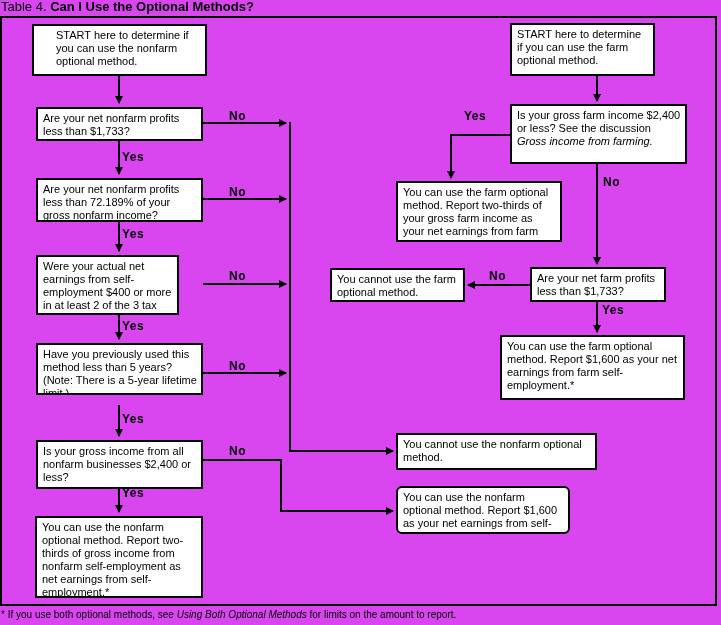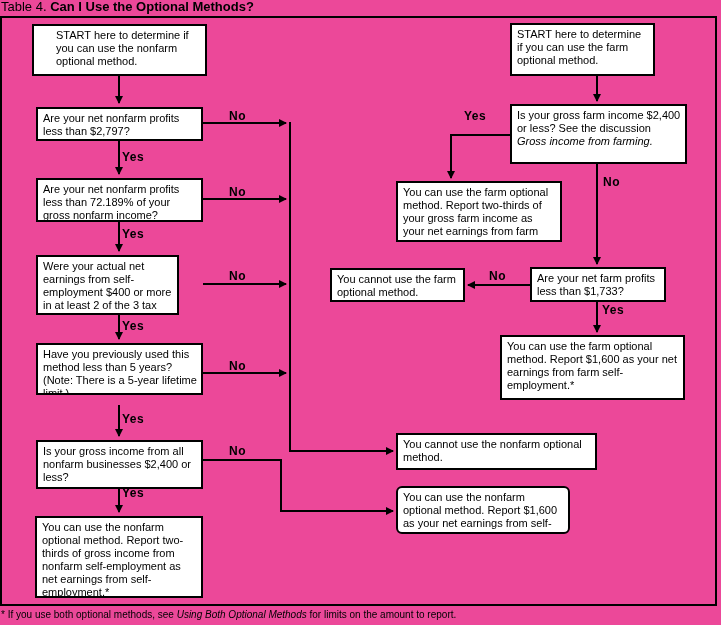--- a/index.html
+++ b/index.html
@@ -1,16 +1,16 @@
 <!DOCTYPE html>
 <html><head>
 <meta charset="utf-8">
 <style>
   html,body{margin:0;padding:0;background:#fff;}
-  #page{position:relative;width:721px;height:625px;background:#ec4899;
+  #page{position:relative;width:721px;height:625px;background:#d946ef;
         font-family:"Liberation Sans",sans-serif;color:#000;overflow:hidden;}
   #title{position:absolute;left:1px;top:-1px;font-size:13px;white-space:nowrap;}
   #title .t-main{font-weight:bold;}
   #outer{position:absolute;left:0px;top:16px;width:717px;height:590px;
          border:2px solid #000;box-sizing:border-box;}
   .box{position:absolute;border:2px solid #000;box-sizing:border-box;
        background:#fff;font-size:11px;line-height:13px;padding:3px 4px 2px 5px;
        overflow:hidden;}
   .lbl{position:absolute;font-size:12px;font-weight:bold;letter-spacing:0.5px;
        line-height:12px;white-space:nowrap;}
@@ -51,21 +51,21 @@
     <path class="w" d="M203,460 H281 V511 H393" marker-end="url(#arr)"></path>
 
     <path class="w" d="M597,76 V101" marker-end="url(#arr)"></path>
     <path class="w" d="M510,135 H451 V178" marker-end="url(#arr)"></path>
     <path class="w" d="M597,164 V264" marker-end="url(#arr)"></path>
     <path class="w" d="M530,285 H468" marker-end="url(#arr)"></path>
     <path class="w" d="M597,302 V332" marker-end="url(#arr)"></path>
   </svg>
 
   <div class="box" style="left:32px;top:24px;width:175px;height:52px;padding-left:22px;">START here to determine if you can use the nonfarm optional method.</div>
-  <div class="box" style="left:36px;top:107px;width:167px;height:34px;">Are your net nonfarm profits less than $2,797?</div>
+  <div class="box" style="left:36px;top:107px;width:167px;height:34px;">Are your net nonfarm profits less than $1,733?</div>
   <div class="box" style="left:36px;top:178px;width:167px;height:44px;">Are your net nonfarm profits less than 72.189% of your gross nonfarm income?</div>
   <div class="box" style="left:36px;top:255px;width:143px;height:60px;">Were your actual net earnings from self-employment $400 or more in at least 2 of the 3 tax years before 2000?</div>
   <div class="box" style="left:36px;top:343px;width:167px;height:52px;">Have you previously used this method less than 5 years? (Note: There is a 5-year lifetime limit.)</div>
   <div class="box" style="left:36px;top:440px;width:167px;height:49px;">Is your gross income from all nonfarm businesses $2,400 or less?</div>
   <div class="box" style="left:35px;top:516px;width:168px;height:82px;">You can use the nonfarm optional method. Report two-thirds of gross income from nonfarm self-employment as net earnings from self-employment.*</div>
 
   <div class="box" style="left:510px;top:23px;width:145px;height:53px;">START here to determine if you can use the farm optional method.</div>
   <div class="box" style="left:510px;top:104px;width:177px;height:60px;"><span>Is your gross farm income $2,400 or less? See the discussion </span><em>Gross income from farming.</em></div>
   <div class="box" style="left:396px;top:181px;width:166px;height:61px;">You can use the farm optional method. Report two-thirds of your gross farm income as your net earnings from farm self-employment.*</div>
   <div class="box" style="left:330px;top:268px;width:135px;height:34px;">You cannot use the farm optional method.</div>

